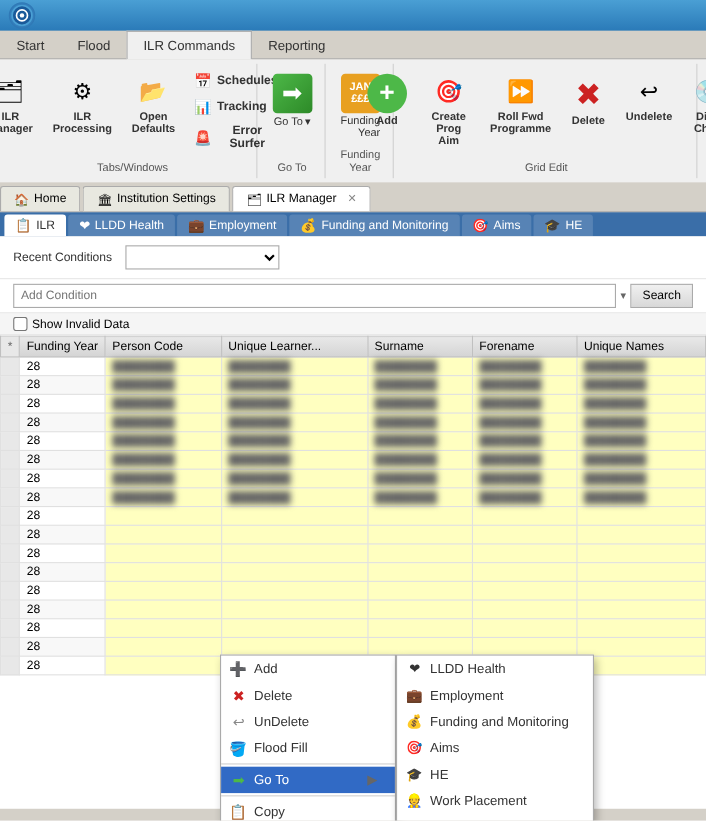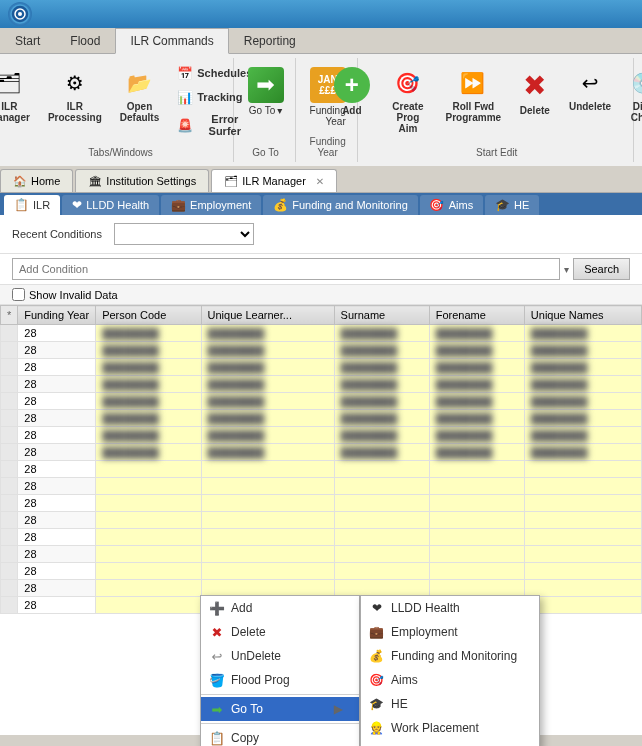--- a/index.html
+++ b/index.html
@@ -187,21 +187,21 @@
       </div>
       <div class="ribbon-btn">
         <div class="ribbon-btn-icon">↩</div>
         <div class="ribbon-btn-label">Undelete</div>
       </div>
       <div class="ribbon-btn">
         <div class="ribbon-btn-icon">💿</div>
         <div class="ribbon-btn-label">Disc<br>Chan</div>
       </div>
     </div>
-    <div class="ribbon-group-label">Start Edit</div>
+    <div class="ribbon-group-label">Grid Edit</div>
   </div>
 </div>
 
 <div class="doc-tabs">
   <div class="doc-tab">
     <span class="doc-tab-icon">🏠</span>
     <span>Home</span>
   </div>
   <div class="doc-tab">
     <span class="doc-tab-icon">🏛</span>
@@ -437,21 +437,21 @@
       <div class="ctx-item">
         <span class="ctx-icon" style="color:#cc2222;">✖</span>
         <span>Delete</span>
       </div>
       <div class="ctx-item">
         <span class="ctx-icon" style="color:#888;">↩</span>
         <span>UnDelete</span>
       </div>
       <div class="ctx-item">
         <span class="ctx-icon">🪣</span>
-        <span>Flood Prog</span>
+        <span>Flood Fill</span>
       </div>
       <div class="ctx-separator"></div>
       <div class="ctx-item ctx-submenu-active">
         <span class="ctx-icon" style="color:#4db848;">➡</span>
         <span>Go To</span>
         <span class="ctx-arrow">▶</span>
       </div>
       <div class="ctx-separator"></div>
       <div class="ctx-item">
         <span class="ctx-icon" style="color:#888;">📋</span>

